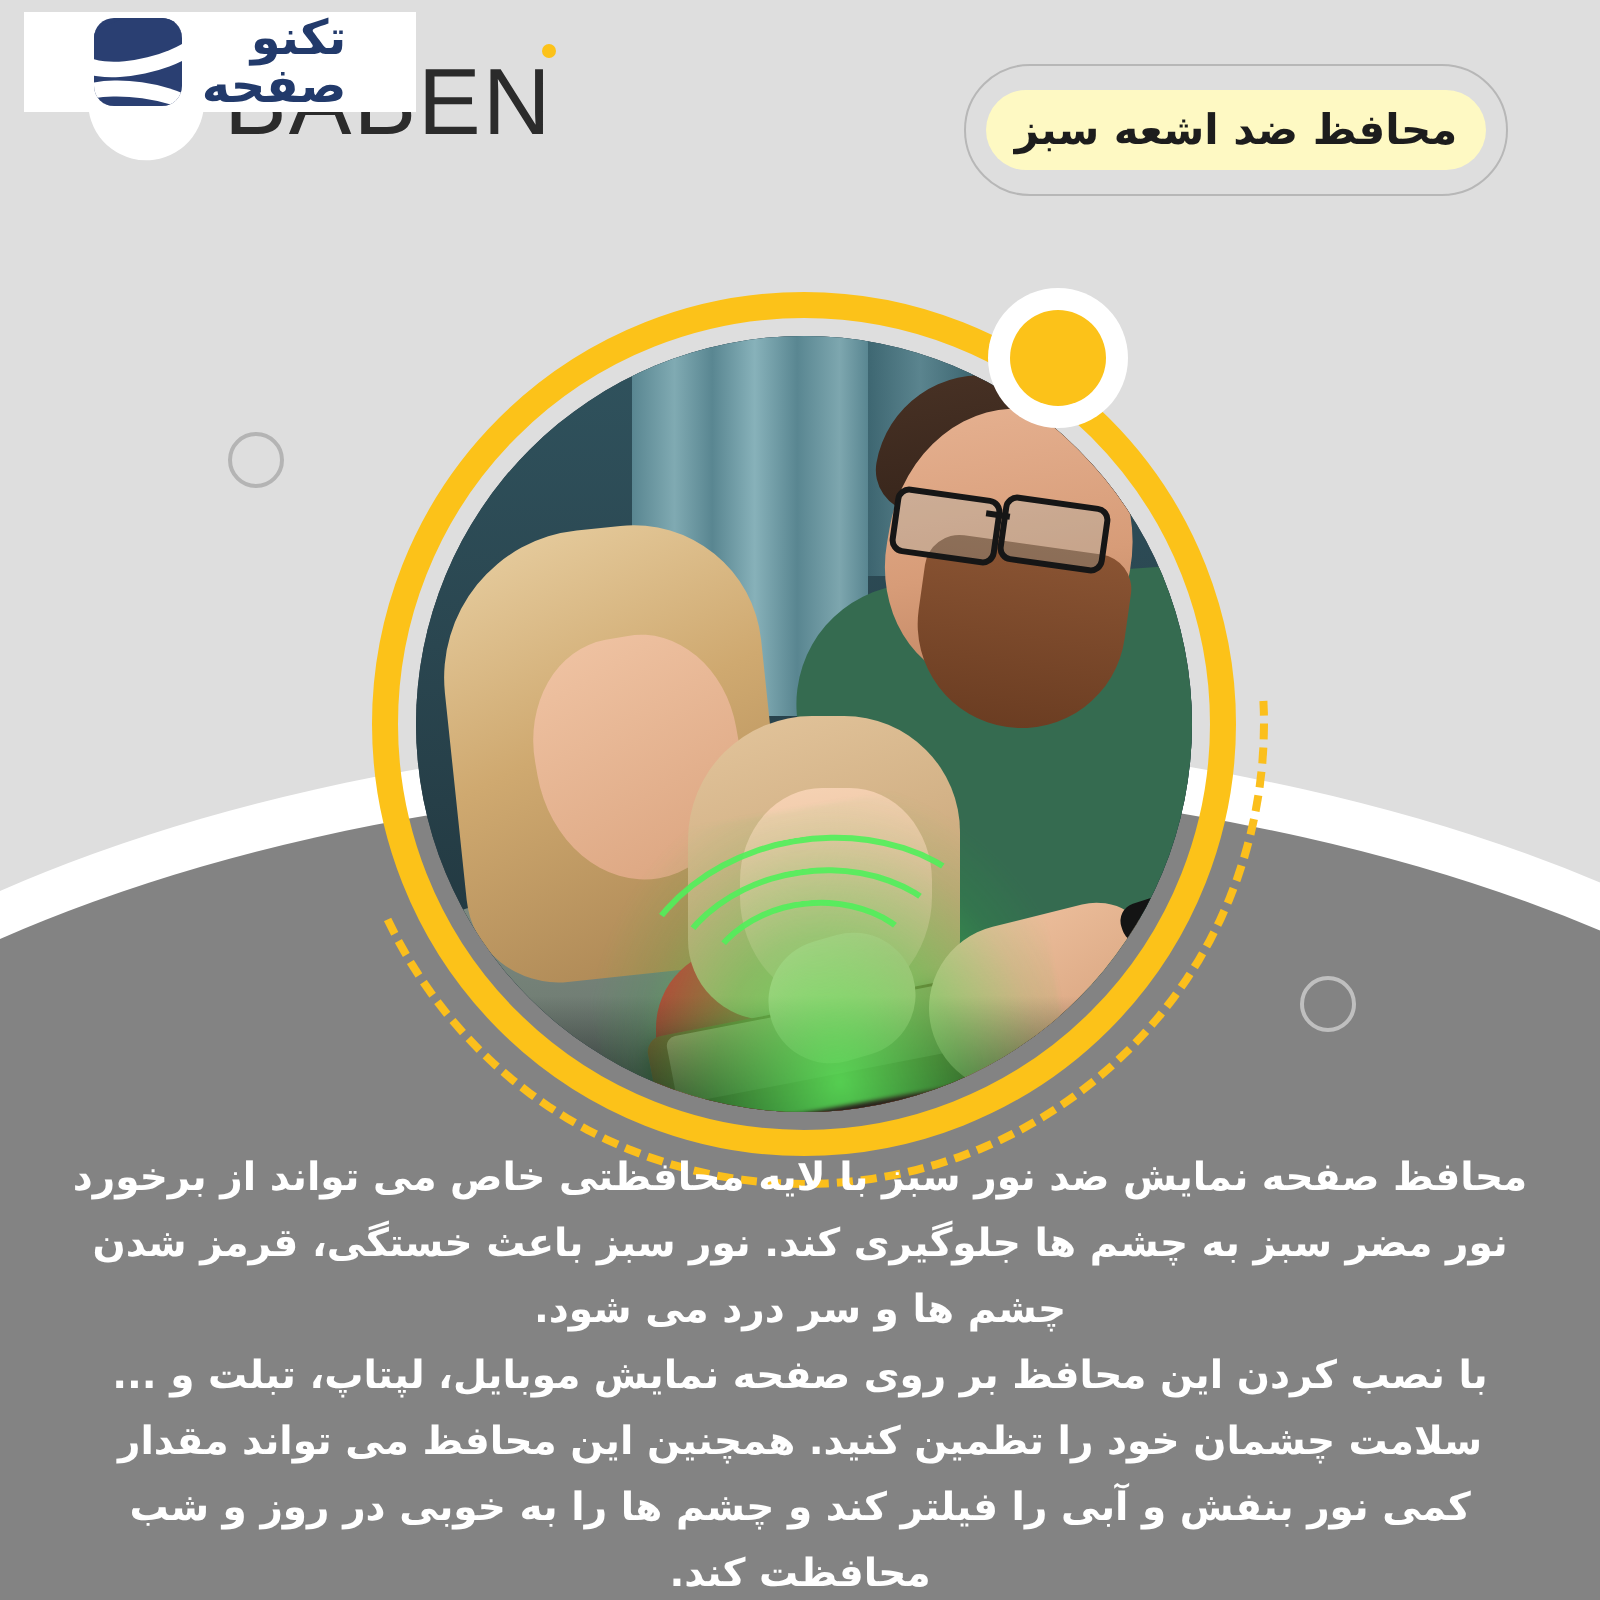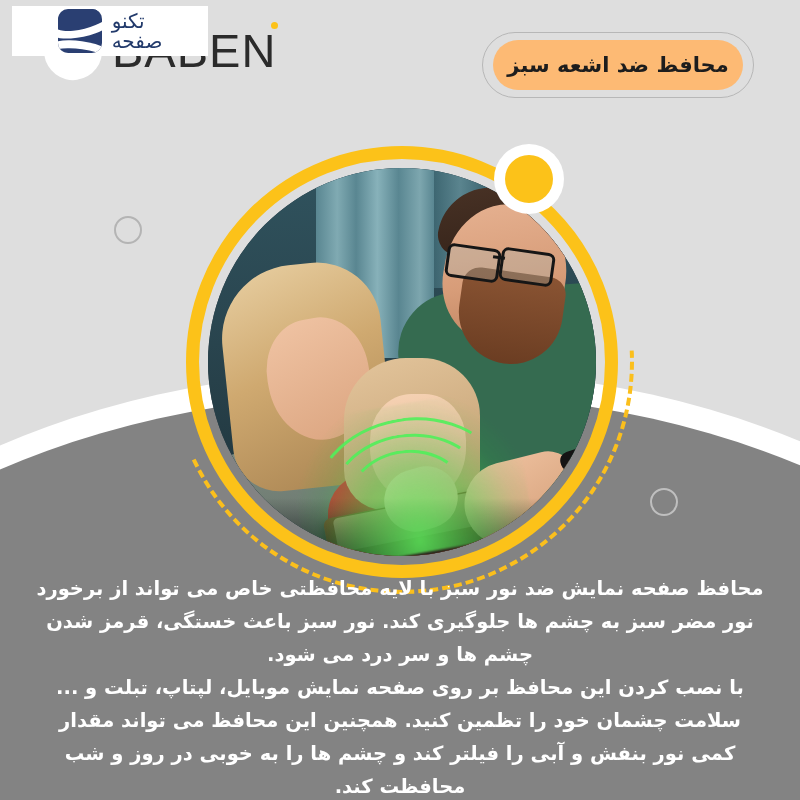--- a/index.html
+++ b/index.html
@@ -168,21 +168,21 @@
   .arc2{left:122px;top:266px;width:152px;height:120px;transform:rotate(-8deg);border-width:3px;}
   .arc3{left:140px;top:282px;width:114px;height:92px;transform:rotate(-6deg);border-width:3px;}
 
   
   .badge-outer{
     position:absolute;left:482px;top:32px;width:272px;height:66px;
     border:1.5px solid #b7b7b7;border-radius:34px;box-sizing:border-box;
     display:flex;align-items:center;justify-content:center;
   }
   .badge-inner{
-    width:250px;height:50px;border-radius:26px;background:#fdba74;
+    width:250px;height:40px;border-radius:26px;background:#fef9c3;
     display:flex;align-items:center;justify-content:center;
   }
   .badge-text{
     color:#1d1d1d;font-size:21px;font-weight:bold;letter-spacing:.4px;
     white-space:nowrap;direction:rtl;
   }
 
   
   .brand{position:absolute;left:46px;top:20px;display:flex;align-items:center;gap:6px;direction:ltr;}
   .brand-mark{position:relative;width:60px;height:60px;}
@@ -205,21 +205,21 @@
     position:absolute;right:-2px;top:2px;width:7px;height:7px;border-radius:50%;background:#FCC219;
   }
 
   
   .wm{
     position:absolute;left:12px;top:6px;width:196px;height:50px;background:#ffffff;
     display:flex;align-items:center;justify-content:center;gap:10px;direction:rtl;
     padding:0 6px;box-sizing:border-box;
   }
   .wm-text{
-    color:#223a6b;font-size:20px;font-weight:normal;line-height:1.0;text-align:left;direction:rtl;
+    color:#223a6b;font-size:24px;font-weight:bold;line-height:1.0;text-align:right;direction:rtl;
   }
   .wm-text span{display:block;}
   .wm-mark{
     width:44px;height:44px;border-radius:10px;background:#2a3f72;position:relative;flex:none;overflow:hidden;
   }
   .wm-mark::before{
     content:"";position:absolute;left:-10px;top:4px;width:66px;height:24px;border-radius:50%;
     background:#ffffff;transform:rotate(-12deg);
   }
   .wm-mark::after{

